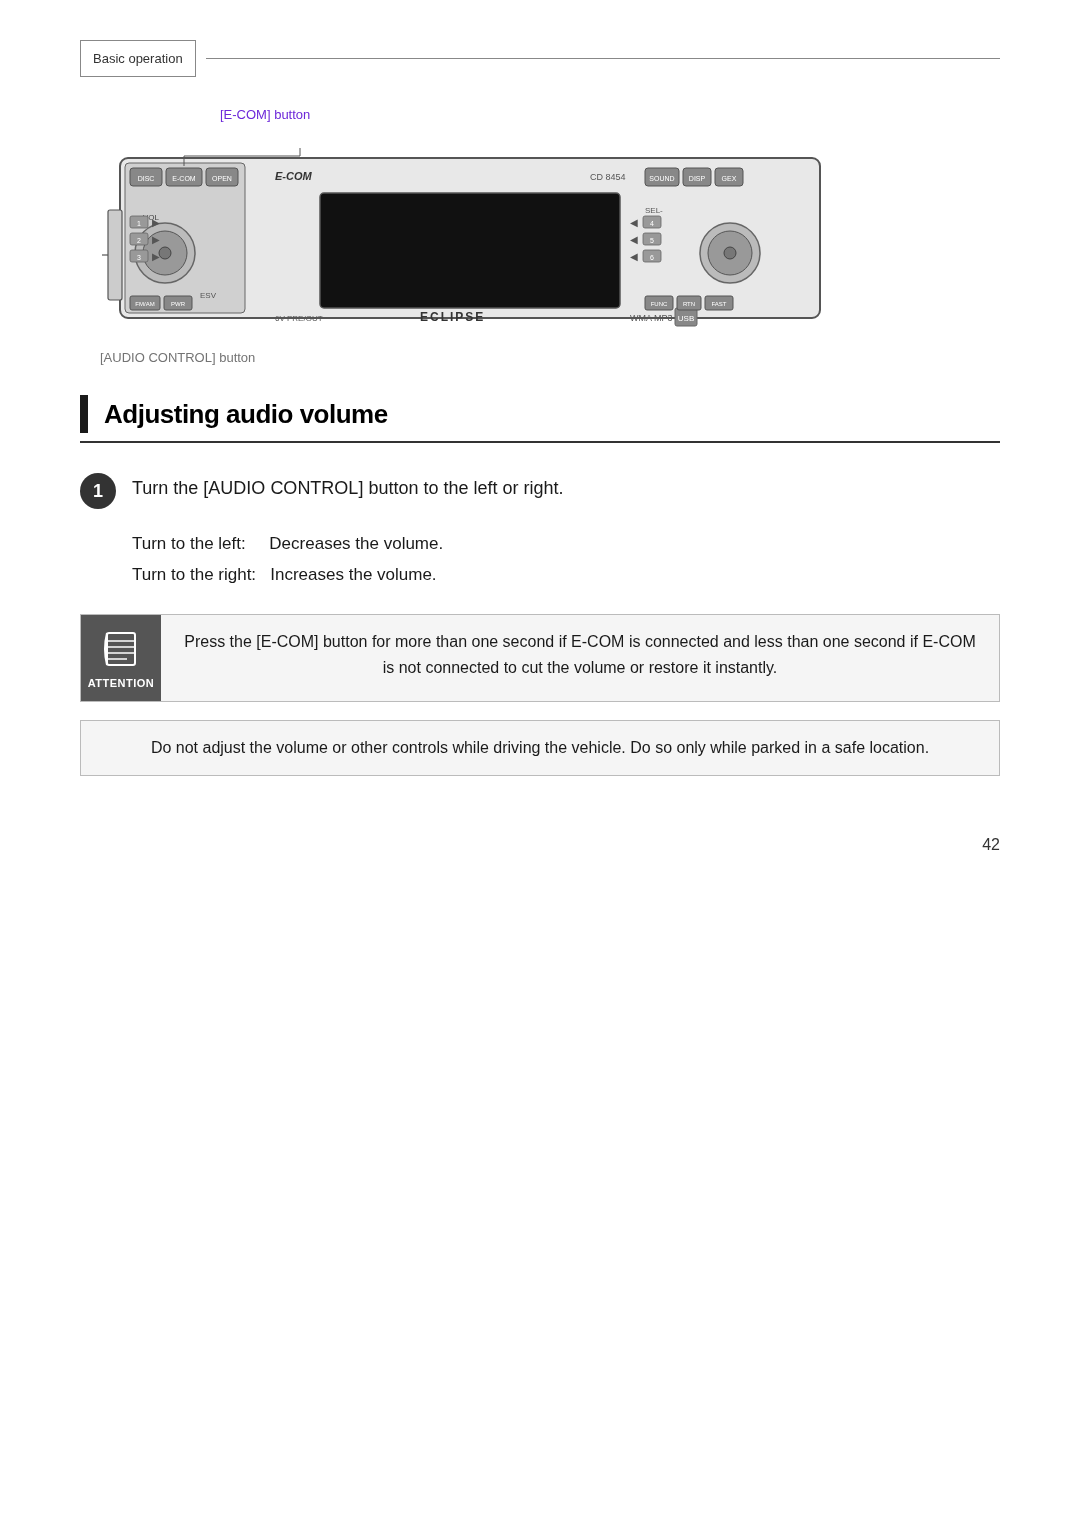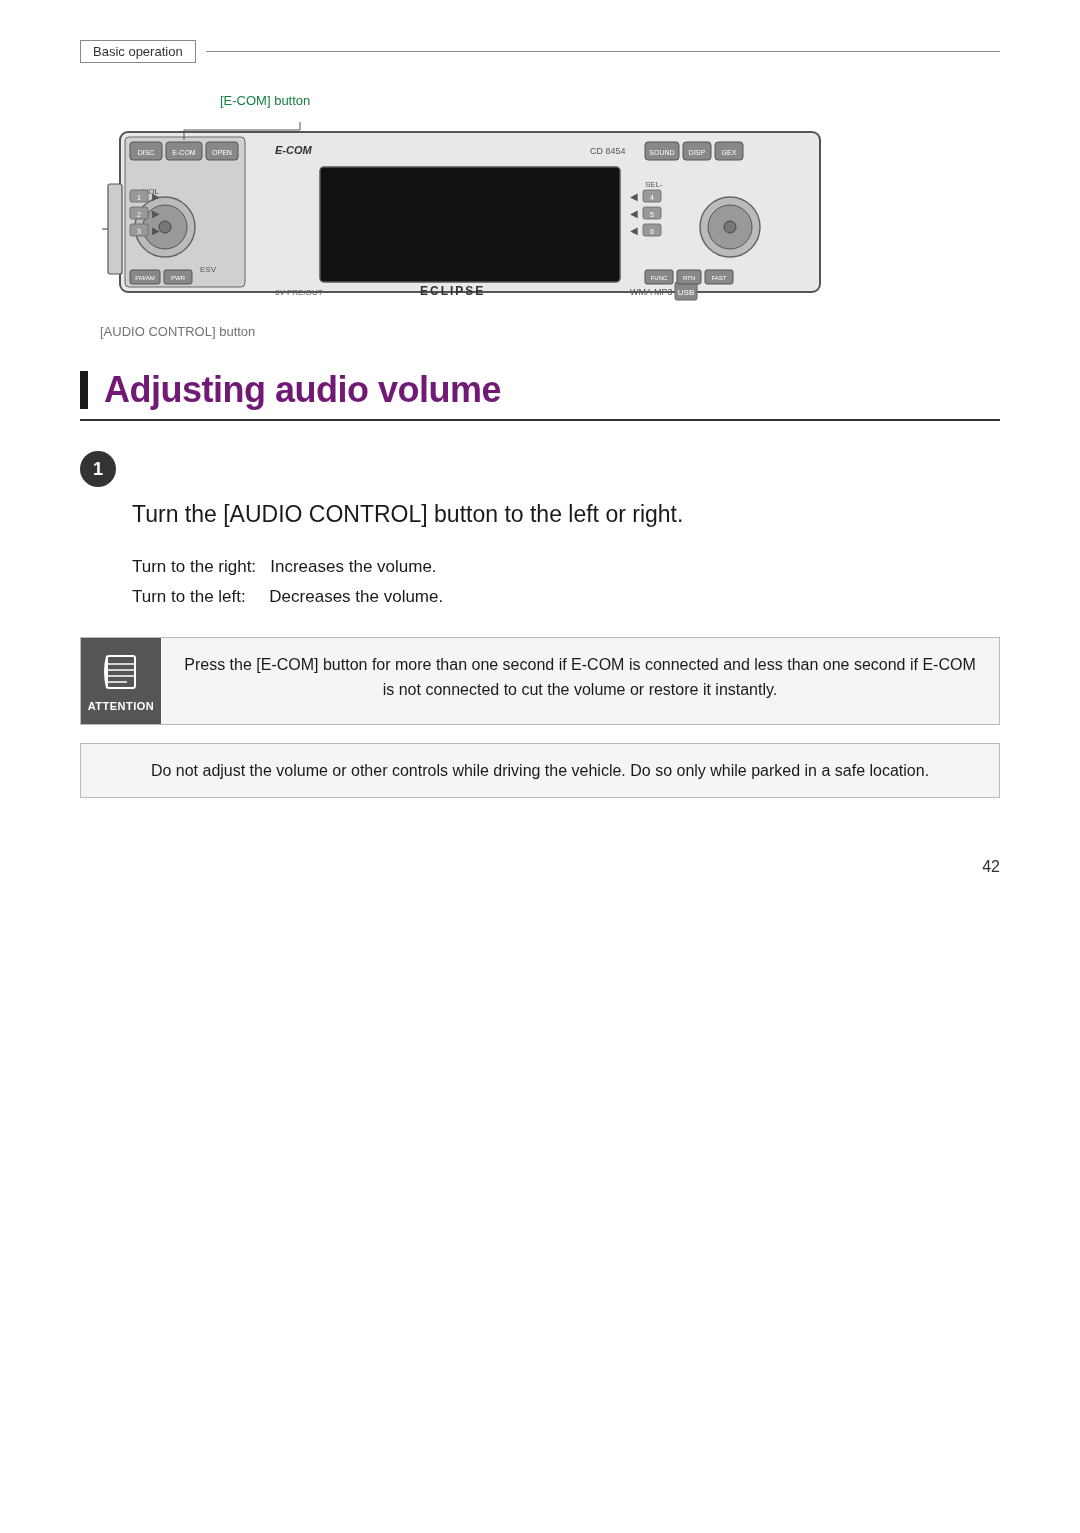--- a/index.html
+++ b/index.html
@@ -22,43 +22,43 @@
 
     
     .breadcrumb-bar {
       display: flex;
       align-items: center;
       margin-bottom: 30px;
     }
 
     .breadcrumb-box {
       border: 1px solid #888;
-      padding: 3px 12px;
+      padding: 10px 12px;
       font-size: 13px;
       color: #333;
     }
 
     .breadcrumb-line {
       flex: 1;
       height: 1px;
       background: #888;
       margin-left: 10px;
     }
 
     
     .diagram-section {
       margin-bottom: 20px;
       position: relative;
       padding-left: 20px;
     }
 
     .ecom-label {
       font-size: 13px;
-      color: #15803d;
-      margin-bottom: 4px;
+      color: #6d28d9;
+      margin-bottom: 16px;
       margin-left: 120px;
     }
 
     .device-wrapper {
       position: relative;
       display: inline-block;
     }
 
     
     .stereo-diagram {
@@ -83,23 +83,23 @@
 
     .heading-bar {
       width: 8px;
       height: 38px;
       background: #1a1a1a;
       margin-right: 16px;
       flex-shrink: 0;
     }
 
     .heading-text {
-      font-size: 36px;
+      font-size: 26px;
       font-weight: bold;
-      color: #701a75;
+      color: #000000;
       letter-spacing: -0.5px;
     }
 
     
     .step-row {
       display: flex;
       align-items: flex-start;
       margin-bottom: 20px;
       gap: 16px;
     }
@@ -113,25 +113,24 @@
       display: flex;
       align-items: center;
       justify-content: center;
       font-size: 18px;
       font-weight: bold;
       flex-shrink: 0;
       margin-top: 2px;
     }
 
     .step-text {
-      font-size: 23px;
+      font-size: 18px;
       line-height: 1.5;
       color: #1a1a1a;
       padding-top: 4px;
-      margin-top: 44px;
     }
 
     
     .turn-info {
       margin-left: 52px;
       margin-bottom: 24px;
     }
 
     .turn-line {
       font-size: 17px;
@@ -317,26 +316,26 @@
     <h1 class="heading-text">Adjusting audio volume</h1>
   </div>
 
   <div class="step-row">
     <div class="step-number">1</div>
     <div class="step-text">Turn the [AUDIO CONTROL] button to the left or right.</div>
   </div>
 
   <div class="turn-info">
     <div class="turn-line">
+      <span>Turn to the left:</span>&nbsp;&nbsp;&nbsp;&nbsp;
+      <span>Decreases the volume.</span>
+    </div>
+    <div class="turn-line">
       <span>Turn to the right:</span>&nbsp;&nbsp;
       <span>Increases the volume.</span>
-    </div>
-    <div class="turn-line">
-      <span>Turn to the left:</span>&nbsp;&nbsp;&nbsp;&nbsp;
-      <span>Decreases the volume.</span>
     </div>
   </div>
 
   <div class="notice-box">
     <div class="notice-icon-col">
 
       <svg class="book-icon" viewBox="0 0 44 44">
         <rect x="8" y="6" width="28" height="32" rx="2" fill="none" stroke="#fff" stroke-width="2"></rect>
         <line x1="8" y1="14" x2="36" y2="14" stroke="#fff" stroke-width="1.5"></line>
         <line x1="8" y1="20" x2="36" y2="20" stroke="#fff" stroke-width="1.5"></line>

